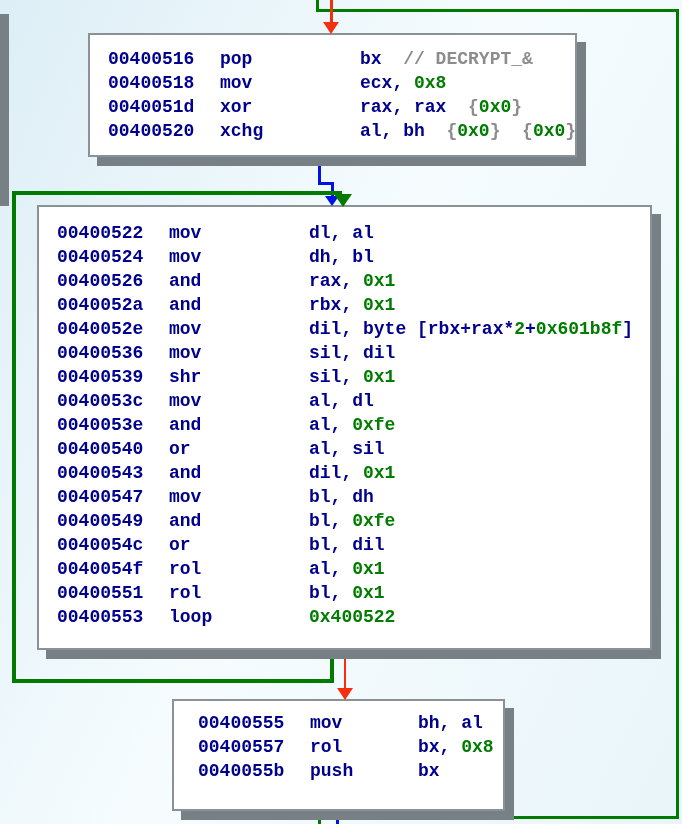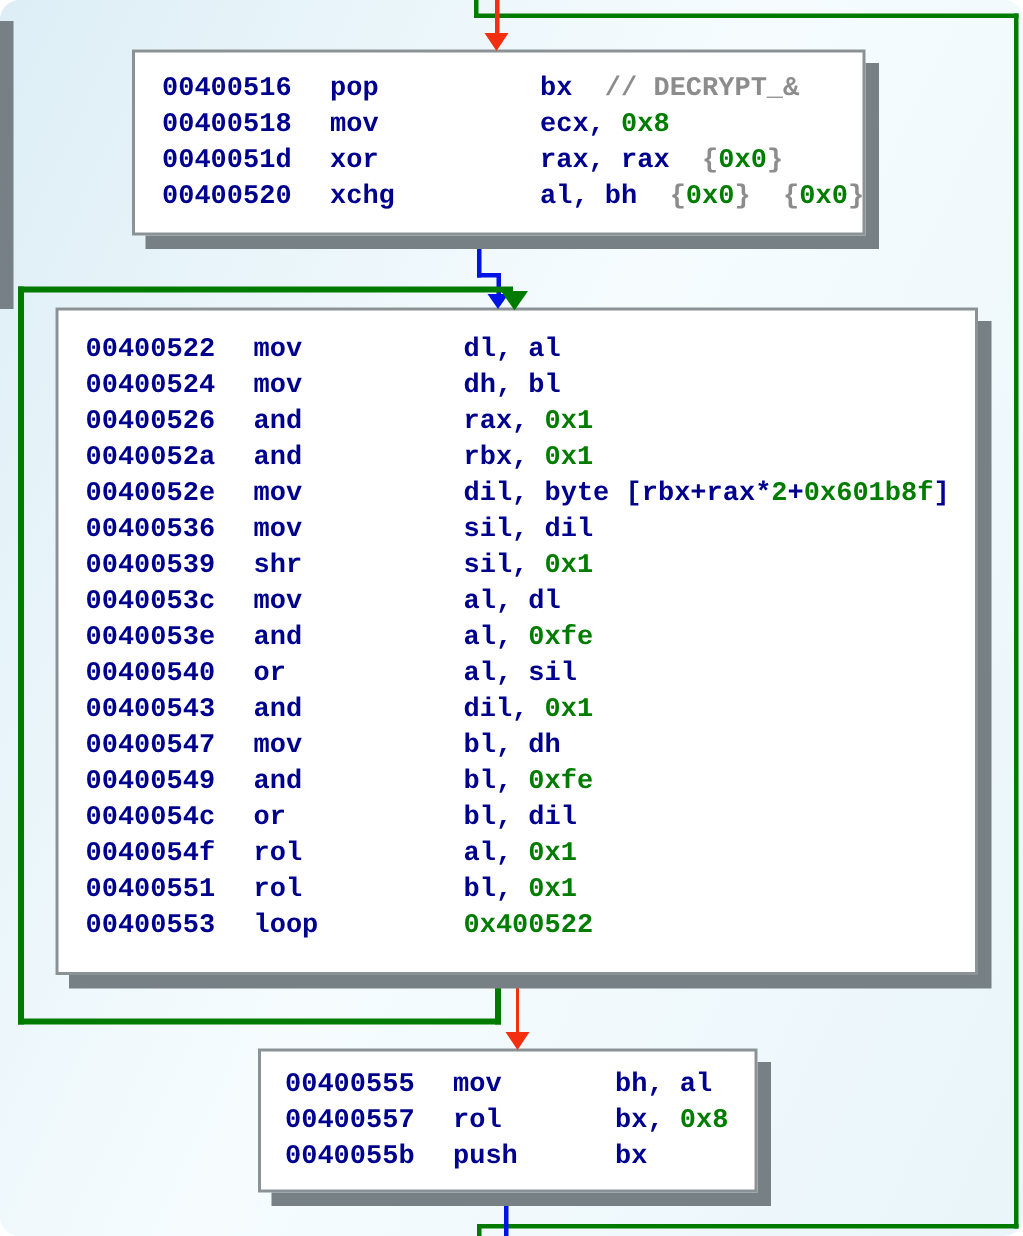--- a/index.html
+++ b/index.html
@@ -6,21 +6,21 @@
     --text-code:#00008f; --text-num:#007c00; --text-cmt:#8c8c8c;
     --edge-true:#007b00; --edge-false:#f42f10; --edge-uncond:#0013e6;
     --node-bg:#ffffff; --node-border:#8a9296; --node-shadow:#778084;
     --bg1:#ddeef6; --bg2:#f6fcfe; --bg3:#e9f5fa;
   }
   html,body{margin:0;padding:0;}
   .canvas{
     position:relative; width:682px; height:824px; overflow:hidden;
     background:linear-gradient(115deg, var(--bg1) 0%, var(--bg2) 48%, var(--bg3) 100%);
     font-family:"Liberation Mono","DejaVu Sans Mono",monospace;
-    font-weight:700; font-size:18px;border-radius:13px;
+    font-weight:700; font-size:18px;
   }
   .node{
     position:absolute; background:var(--node-bg);
     border:2px solid var(--node-border);
     box-shadow:9px 9px 0 0 var(--node-shadow);
     box-sizing:border-box; z-index:2;
   }
   .code{white-space:pre;}
   .line{height:24px; line-height:24px; white-space:pre;}
   .a{display:inline-block; width:112px; color:var(--text-code);}
@@ -72,17 +72,17 @@
   <div class="seg blue" style="left:336px; top:797px; width:3px; height:27px;"></div>
 
   <div class="node" style="left:88px; top:33px; width:489px; height:124px; padding:12px 0 0 18px;">
     <div class="code"><div class="line"><span class="a">00400516</span><span class="m">pop</span><span><span class="t-n">bx</span><span class="t-c">  // DECRYPT_&amp;</span></span></div><div class="line"><span class="a">00400518</span><span class="m">mov</span><span><span class="t-n">ecx, </span><span class="t-g">0x8</span></span></div><div class="line"><span class="a">0040051d</span><span class="m">xor</span><span><span class="t-n">rax, rax</span><span class="t-n">  </span><span class="t-c">{</span><span class="t-g">0x0</span><span class="t-c">}</span></span></div><div class="line"><span class="a">00400520</span><span class="m">xchg</span><span><span class="t-n">al, bh</span><span class="t-n">  </span><span class="t-c">{</span><span class="t-g">0x0</span><span class="t-c">}</span><span class="t-n">  </span><span class="t-c">{</span><span class="t-g">0x0</span><span class="t-c">}</span></span></div></div>
   </div>
 
   <div class="node" style="left:37px; top:205px; width:615px; height:445px; padding:14px 0 0 18px;">
     <div class="code"><div class="line"><span class="a">00400522</span><span class="m">mov</span><span><span class="t-n">dl, al</span></span></div><div class="line"><span class="a">00400524</span><span class="m">mov</span><span><span class="t-n">dh, bl</span></span></div><div class="line"><span class="a">00400526</span><span class="m">and</span><span><span class="t-n">rax, </span><span class="t-g">0x1</span></span></div><div class="line"><span class="a">0040052a</span><span class="m">and</span><span><span class="t-n">rbx, </span><span class="t-g">0x1</span></span></div><div class="line"><span class="a">0040052e</span><span class="m">mov</span><span><span class="t-n">dil, byte [rbx+rax*</span><span class="t-g">2</span><span class="t-n">+</span><span class="t-g">0x601b8f</span><span class="t-n">]</span></span></div><div class="line"><span class="a">00400536</span><span class="m">mov</span><span><span class="t-n">sil, dil</span></span></div><div class="line"><span class="a">00400539</span><span class="m">shr</span><span><span class="t-n">sil, </span><span class="t-g">0x1</span></span></div><div class="line"><span class="a">0040053c</span><span class="m">mov</span><span><span class="t-n">al, dl</span></span></div><div class="line"><span class="a">0040053e</span><span class="m">and</span><span><span class="t-n">al, </span><span class="t-g">0xfe</span></span></div><div class="line"><span class="a">00400540</span><span class="m">or</span><span><span class="t-n">al, sil</span></span></div><div class="line"><span class="a">00400543</span><span class="m">and</span><span><span class="t-n">dil, </span><span class="t-g">0x1</span></span></div><div class="line"><span class="a">00400547</span><span class="m">mov</span><span><span class="t-n">bl, dh</span></span></div><div class="line"><span class="a">00400549</span><span class="m">and</span><span><span class="t-n">bl, </span><span class="t-g">0xfe</span></span></div><div class="line"><span class="a">0040054c</span><span class="m">or</span><span><span class="t-n">bl, dil</span></span></div><div class="line"><span class="a">0040054f</span><span class="m">rol</span><span><span class="t-n">al, </span><span class="t-g">0x1</span></span></div><div class="line"><span class="a">00400551</span><span class="m">rol</span><span><span class="t-n">bl, </span><span class="t-g">0x1</span></span></div><div class="line"><span class="a">00400553</span><span class="m">loop</span><span><span class="t-g">0x400522</span></span></div></div>
   </div>
 
-  <div class="node narrow" style="left:172px; top:699px; width:333px; height:96px; padding:10px 0 0 16px;">
+  <div class="node narrow" style="left:172px; top:699px; width:333px; height:112px; padding:10px 0 0 24px;">
     <div class="code"><div class="line"><span class="a">00400555</span><span class="m">mov</span><span><span class="t-n">bh, al</span></span></div><div class="line"><span class="a">00400557</span><span class="m">rol</span><span><span class="t-n">bx, </span><span class="t-g">0x8</span></span></div><div class="line"><span class="a">0040055b</span><span class="m">push</span><span><span class="t-n">bx</span></span></div></div>
   </div>
 
 </div>
 
 </body></html>

